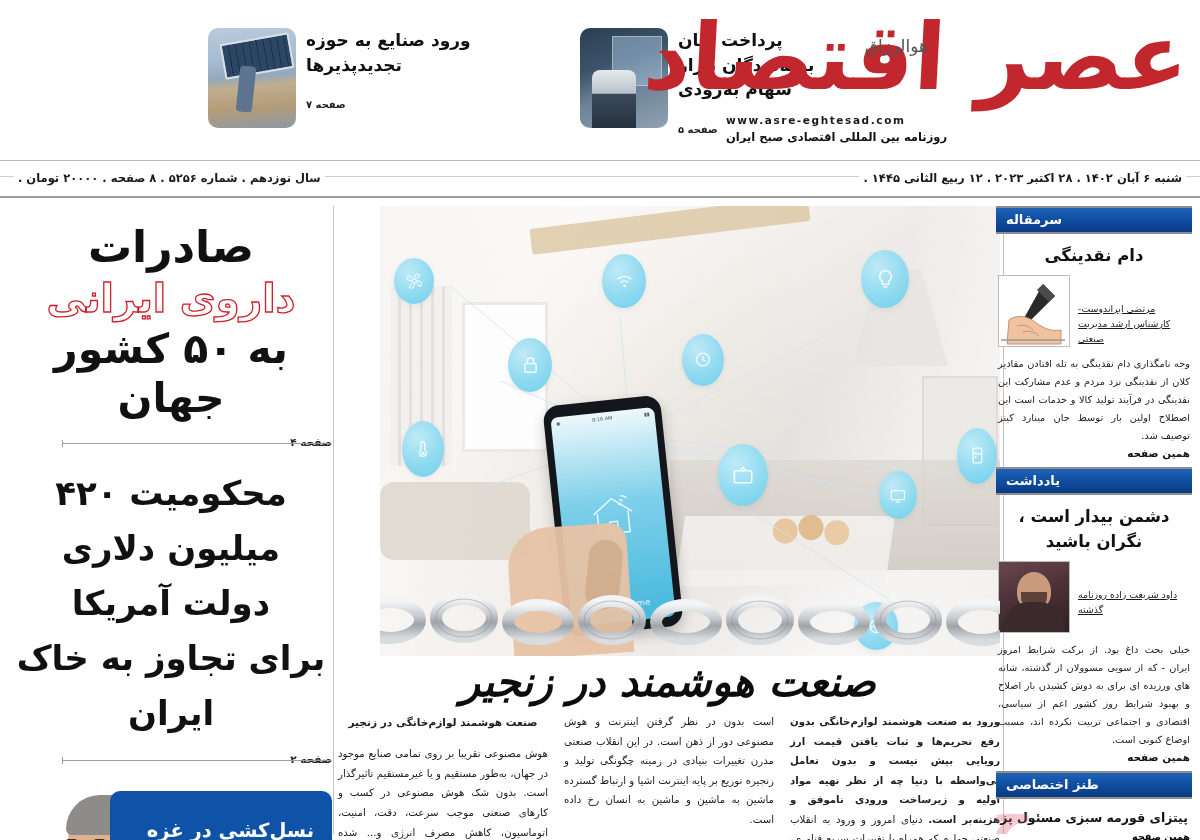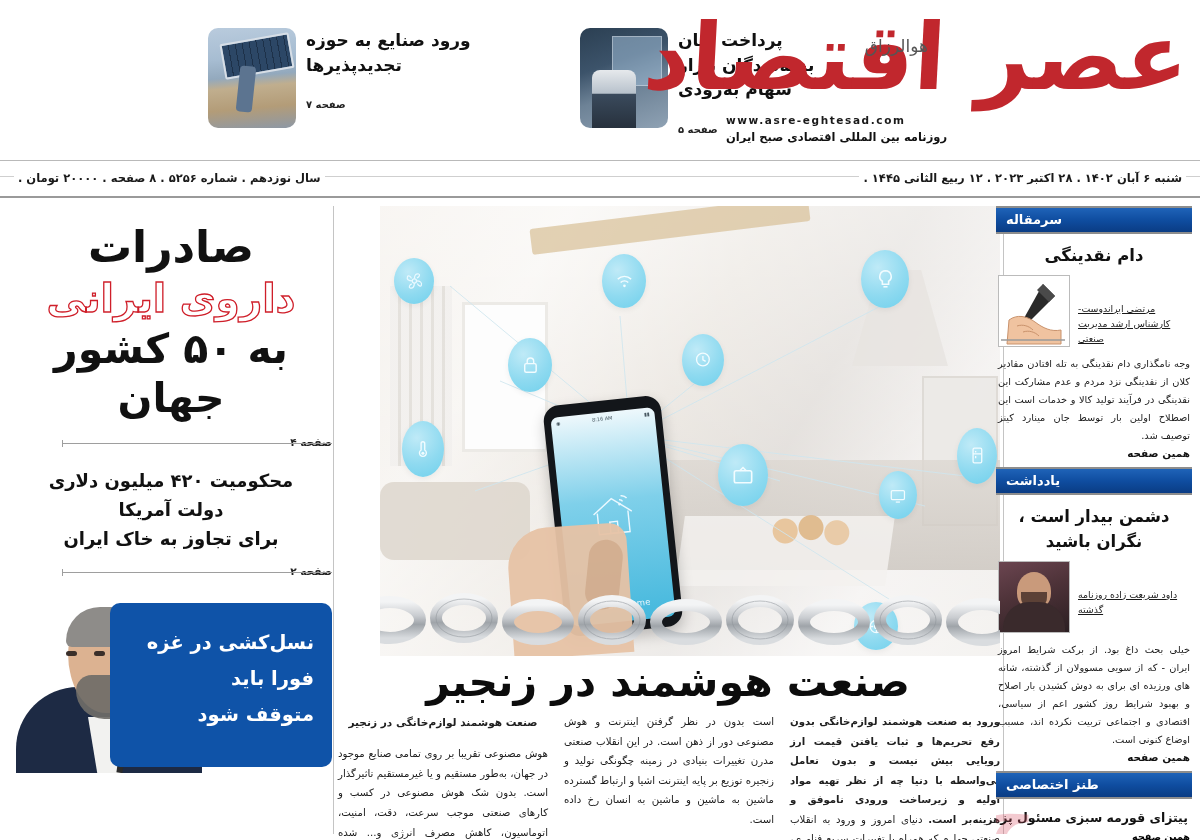--- a/index.html
+++ b/index.html
@@ -221,21 +221,21 @@
     right: 0; top: 2px;
     font-size: 10.5px; font-weight: 700; color: #222;
     direction: rtl;
   }
   .second-head {
     text-align: center;
     direction: rtl;
     margin-top: 12px;
   }
   .second-head div {
-    font-size: 18px; font-weight: 700; color: #111;
+    font-size: 34px; font-weight: 700; color: #111;
     line-height: 1.62; letter-spacing: -0.3px;
   }
 
   
   .promo {
     position: relative;
     margin-top: 12px;
     height: 178px;
     display: flex;
     align-items: stretch;
@@ -523,20 +523,21 @@
     height: 58px;
     text-align: center;
     direction: rtl;
   }
   .hero-title span {
     font-size: 41px;
     font-weight: 700;
     color: #0c0c0c;
     letter-spacing: -1px;
     text-shadow: 1px 1px 1px rgba(255,255,255,.9);
+    font-style: italic;
   }
 
   
   .body-cols {
     position: absolute;
     top: 506px; right: 0;
     width: 662px;
     display: flex;
     gap: 16px;
     direction: rtl;

